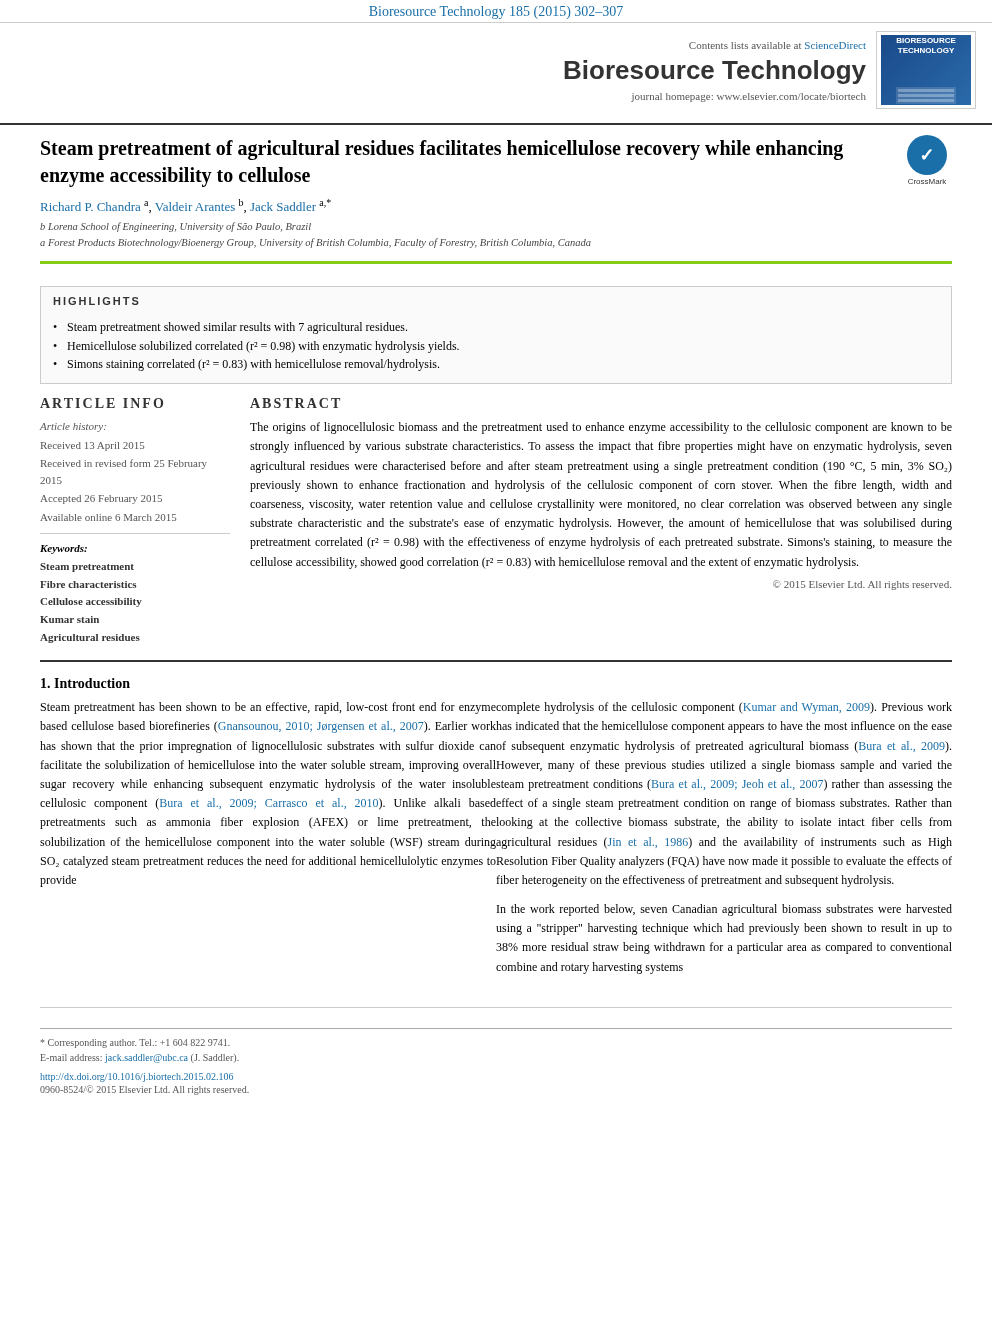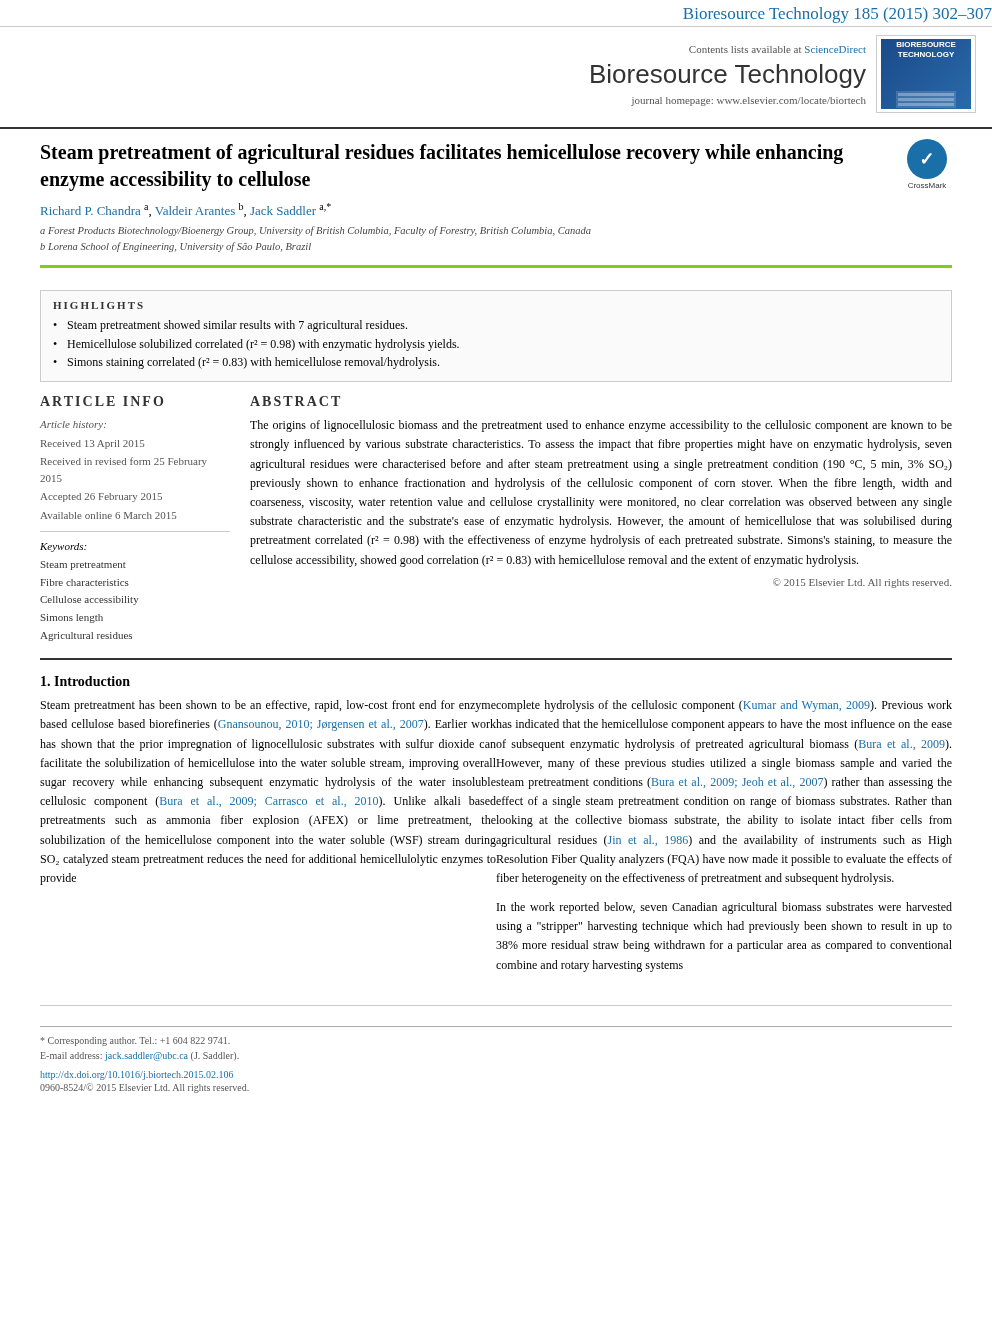--- a/index.html
+++ b/index.html
@@ -12,22 +12,22 @@
       min-height: 1323px;
     }
 
     
     .journal-header {
       border-bottom: 2px solid #333;
       padding-bottom: 6px;
       margin-bottom: 0;
     }
     .journal-top-bar {
-      text-align: right;
-      font-size: 17px;
+      text-align: center;
+      font-size: 14px;
       color: #1a6fa8;
       padding: 4px 0 2px 0;
       border-bottom: 1px solid #ccc;
     }
     .journal-main-header {
       display: flex;
       align-items: center;
       padding: 8px 16px;
       gap: 10px;
     }
@@ -55,21 +55,21 @@
       color: #555;
     }
     .science-direct-link a {
       color: #1a6fa8;
       text-decoration: none;
     }
     .journal-title-main {
       font-size: 26px;
       font-family: Arial, sans-serif;
       color: #333;
-      font-weight: normal;
+      font-weight: bold;
       margin: 4px 0;
     }
     .journal-homepage {
       font-size: 11px;
       color: #555;
     }
     .journal-logo-right {
       width: 100px;
       flex-shrink: 0;
       border: 1px solid #ccc;
@@ -169,25 +169,25 @@
 
     
     .highlights-section {
       border: 1px solid #ccc;
       padding: 8px 12px;
       margin-bottom: 12px;
       background: #fafafa;
     }
     .highlights-title {
       font-size: 11px;
-      font-family: Liberation Serif, serif;
+      font-family: Liberation Sans, sans-serif;
       font-weight: bold;
       letter-spacing: 2px;
       color: #333;
-      margin-bottom: 6px;
+      margin-bottom: 12px;
       text-transform: uppercase;
     }
     .highlights-list {
       list-style: none;
       padding: 0;
     }
     .highlights-list li {
       font-size: 12px;
       padding-left: 14px;
       position: relative;
@@ -230,20 +230,21 @@
       margin-bottom: 2px;
       color: #555;
     }
     .article-info-divider {
       border: none;
       border-top: 1px solid #ccc;
       margin: 8px 0;
     }
     .keywords-section {
       margin-top: 8px;
+      font-weight: bold;
     }
     .keywords-title {
       font-style: italic;
       font-size: 11px;
       margin-bottom: 4px;
     }
     .keyword-item {
       font-size: 11px;
       line-height: 1.6;
       color: #333;
@@ -362,22 +363,22 @@
       <div class="article-title">Steam pretreatment of agricultural residues facilitates hemicellulose recovery while enhancing enzyme accessibility to cellulose</div>
       <div class="article-authors">
         <span class="author-name">Richard P. Chandra</span>
         <sup>a</sup>,
         <span class="author-name">Valdeir Arantes</span>
         <sup>b</sup>,
         <span class="author-name">Jack Saddler</span>
         <sup>a,*</sup>
       </div>
       <div class="article-affiliations">
+        <div>b Lorena School of Engineering, University of São Paulo, Brazil</div>
         <div>a Forest Products Biotechnology/Bioenergy Group, University of British Columbia, Faculty of Forestry, British Columbia, Canada</div>
-        <div>b Lorena School of Engineering, University of São Paulo, Brazil</div>
       </div>
     </div>
     <div class="crossmark-badge">
       <div class="crossmark-circle">✓</div>
       <div class="crossmark-label">CrossMark</div>
     </div>
   </div>
 
   <div class="highlights-section">
     <div class="highlights-title">HIGHLIGHTS</div>
@@ -396,21 +397,21 @@
       <div class="article-info-item">Received 13 April 2015</div>
       <div class="article-info-item">Received in revised form 25 February 2015</div>
       <div class="article-info-item">Accepted 26 February 2015</div>
       <div class="article-info-item">Available online 6 March 2015</div>
       <hr class="article-info-divider">
       <div class="keywords-section">
         <div class="keywords-title">Keywords:</div>
         <div class="keyword-item">Steam pretreatment</div>
         <div class="keyword-item">Fibre characteristics</div>
         <div class="keyword-item">Cellulose accessibility</div>
-        <div class="keyword-item">Simons length</div>
+        <div class="keyword-item">Kumar stain</div>
         <div class="keyword-item">Agricultural residues</div>
       </div>
     </div>
 
     <div class="col-right">
       <div class="section-header">ABSTRACT</div>
       <div class="abstract-text">The origins of lignocellulosic biomass and the pretreatment used to enhance enzyme accessibility to the cellulosic component are known to be strongly influenced by various substrate characteristics. To assess the impact that fibre properties might have on enzymatic hydrolysis, seven agricultural residues were characterised before and after steam pretreatment using a single pretreatment condition (190 °C, 5 min, 3% SO₂) previously shown to enhance fractionation and hydrolysis of the cellulosic component of corn stover. When the fibre length, width and coarseness, viscosity, water retention value and cellulose crystallinity were monitored, no clear correlation was observed between any single substrate characteristic and the substrate's ease of enzymatic hydrolysis. However, the amount of hemicellulose that was solubilised during pretreatment correlated (r² = 0.98) with the effectiveness of enzyme hydrolysis of each pretreated substrate. Simons's staining, to measure the cellulose accessibility, showed good correlation (r² = 0.83) with hemicellulose removal and the extent of enzymatic hydrolysis.</div>
       <div class="copyright-line">© 2015 Elsevier Ltd. All rights reserved.</div>
     </div>
   </div>

